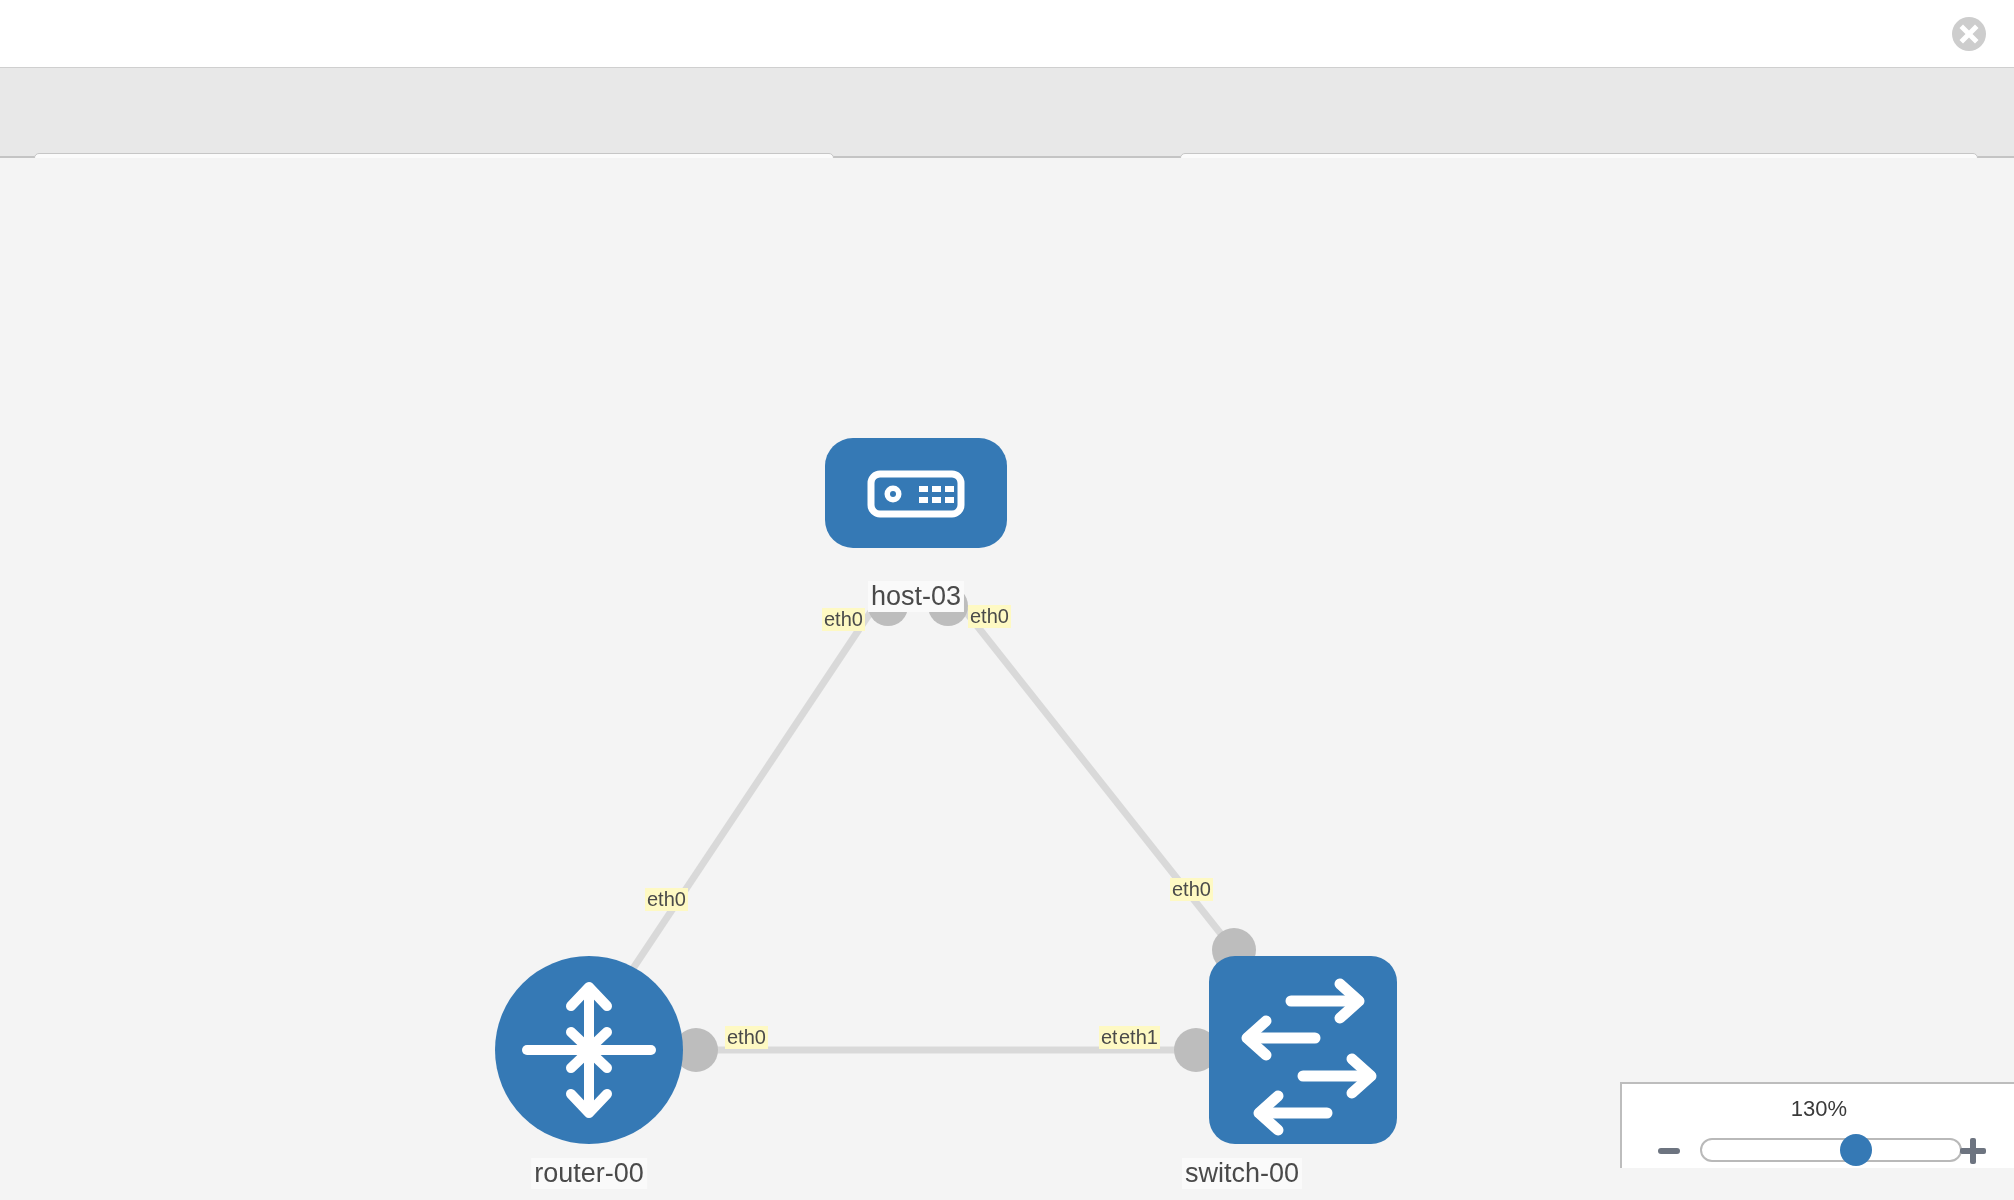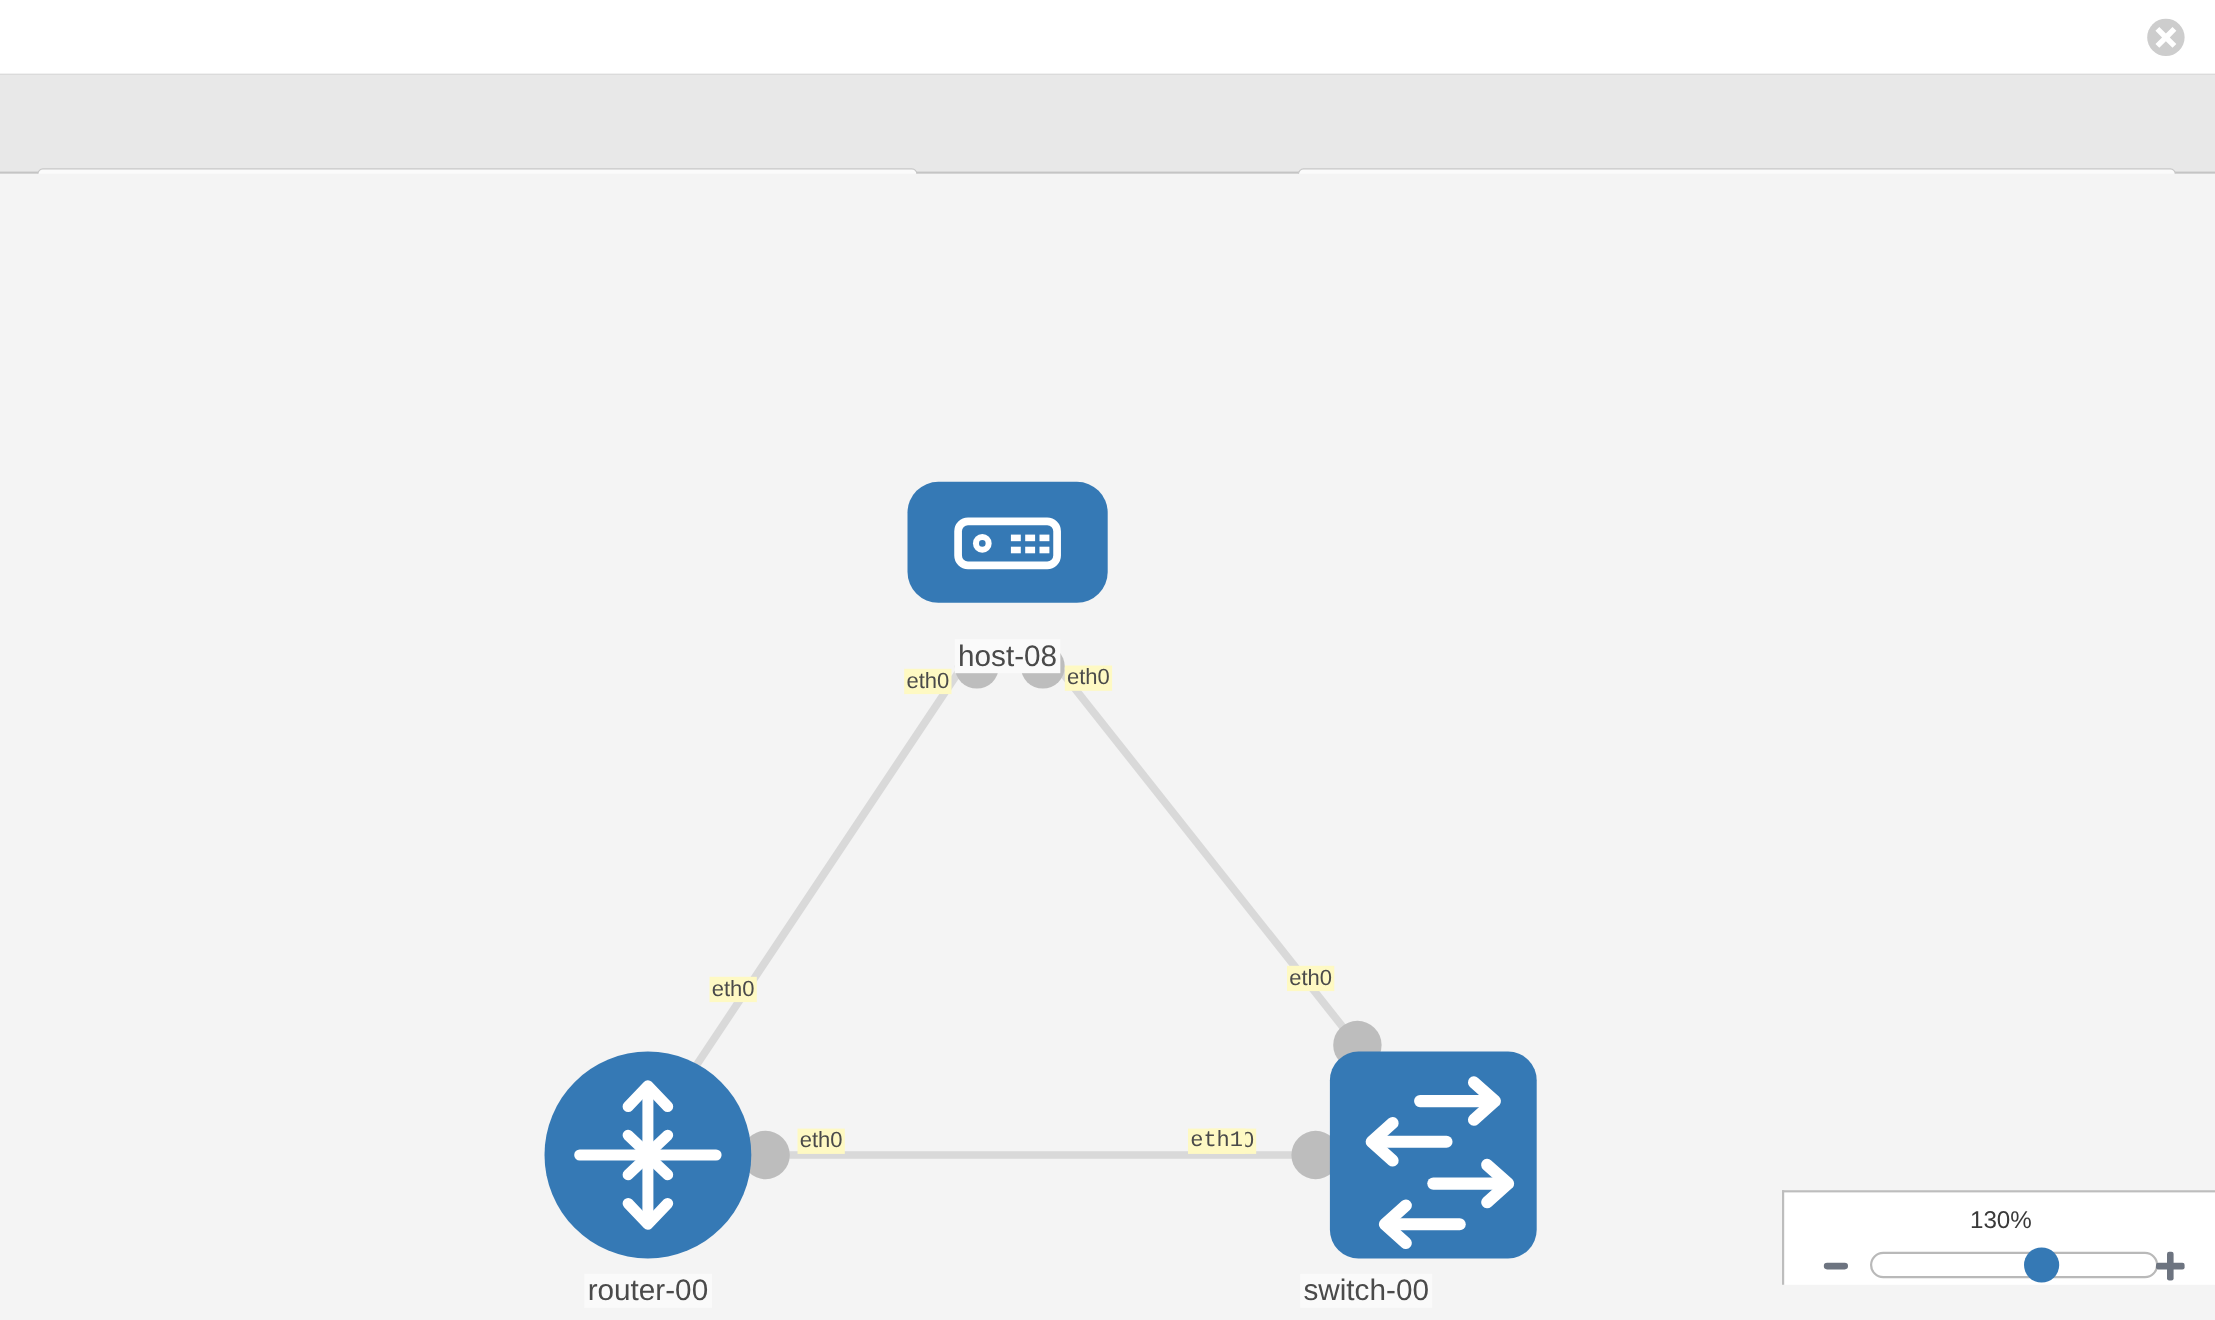--- a/index.html
+++ b/index.html
@@ -307,31 +307,31 @@
 
         <line x1="1303" y1="918" x2="1370" y2="918"></line>
         <polyline points="1352,901 1371,918 1352,935"></polyline>
 
         <line x1="1327" y1="955" x2="1260" y2="955"></line>
         <polyline points="1278,938 1259,955 1278,972"></polyline>
       </g>
     </g>
   </svg>
 
-  <div class="node-label" style="left:916px; top:423px;">host-08</div>
+  <div class="node-label" style="left:916px; top:423px;">host-03</div>
   <div class="node-label" style="left:589px; top:1000px;">router-00</div>
   <div class="node-label" style="left:1242px; top:1000px;">switch-00</div>
 
   <div class="iface-label" style="left:822px; top:450px;">eth0</div>
   <div class="iface-label" style="left:968px; top:447px;">eth0</div>
   <div class="iface-label" style="left:645px; top:730px;">eth0</div>
   <div class="iface-label" style="left:1170px; top:720px;">eth0</div>
   <div class="iface-label" style="left:725px; top:868px;">eth0</div>
   <div class="iface-label" style="left:1099px; top:868px;">eth0</div>
-  <div class="iface-label" style="left:1080px; top:868px;font-family:Liberation Mono, monospace;">eth1</div>
+  <div class="iface-label" style="left:1117px; top:868px;">eth1</div>
 
 </div>
 
 <div class="zoom-panel">
   <div class="zoom-value">130%</div>
   <div class="zoom-minus"></div>
   <div class="zoom-track"></div>
   <div class="zoom-thumb" style="left:218px;"></div>
   <div class="zoom-plus"></div>
 </div>

